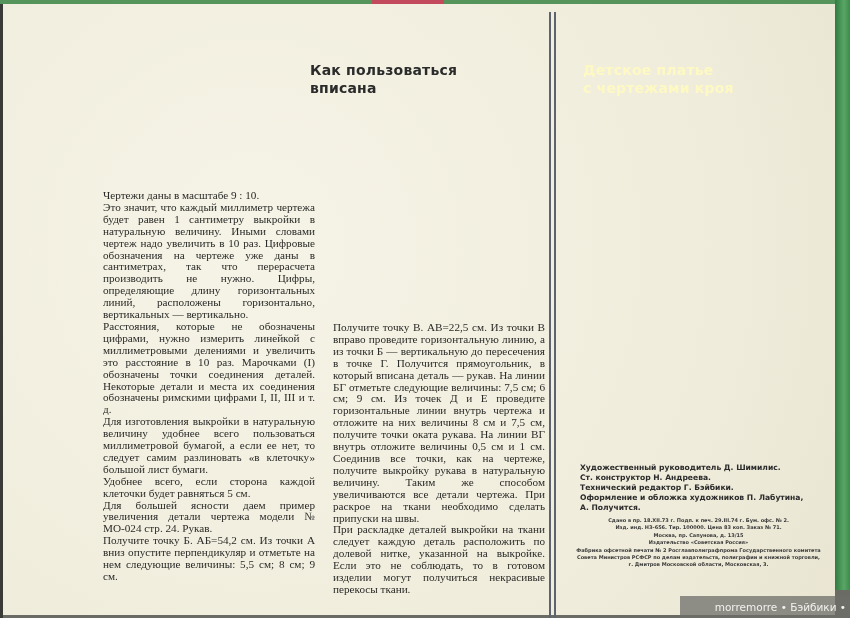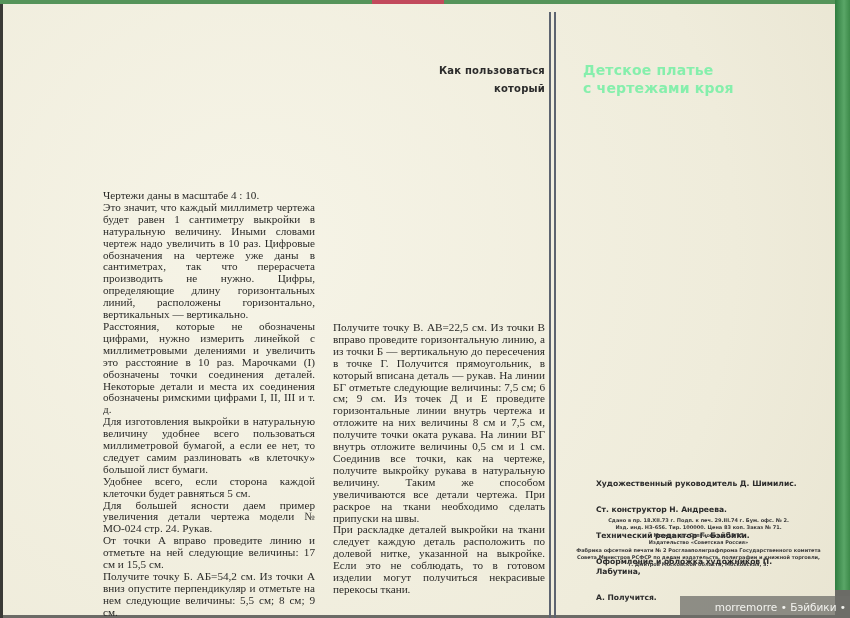--- a/index.html
+++ b/index.html
@@ -14,42 +14,42 @@
   }
   .top-strip { position:absolute; left:0; top:0; width:850px; height:4px; background:#55945a; }
   .top-strip .red { position:absolute; left:372px; top:0; width:72px; height:4px; background:#c24a5c; }
   .left-edge { position:absolute; left:0; top:0; width:3px; height:618px; background:#3a3a36; }
   .green-edge { position:absolute; left:835px; top:0; width:15px; height:590px; background:linear-gradient(90deg,#2f7c3f,#5aa667 60%,#3d8a4a); }
   .vrule { position:absolute; top:12px; height:606px; width:2px; background:#5d6470; }
   .vr1 { left:549px; } .vr2 { left:554px; width:1.5px; }
 
   .title-left {
     position:absolute; left:310px; top:62px; width:235px;
-    text-align:right; font-family:"DejaVu Sans", sans-serif; font-weight:bold;
-    font-size:10px; line-height:17.5px; color:#2b2b2b; letter-spacing:0.2px;
+    text-align:left; font-family:"DejaVu Sans", sans-serif; font-weight:bold;
+    font-size:14px; line-height:17.5px; color:#2b2b2b; letter-spacing:0.2px;
   }
   .title-right {
     position:absolute; left:583px; top:62px; width:220px;
     font-family:"DejaVu Sans", sans-serif; font-weight:bold;
-    font-size:14px; line-height:17.5px; color:#86efac; letter-spacing:0.2px;
+    font-size:14px; line-height:17.5px; color:#fef9c3; letter-spacing:0.2px;
   }
   .col {
     position:absolute; font-family:"Liberation Serif", serif; font-size:11.2px;
     line-height:11.9px; color:#2a2a28; text-align:justify;
   }
   .col p { margin:0; text-indent:0; }
   .col1 { left:103px; top:190px; width:212px; }
   .col2 { left:333px; top:322px; width:212px; }
 
   .credits {
     position:absolute; left:580px; top:463px; width:240px;
     font-family:"DejaVu Sans", sans-serif; font-weight:bold; font-size:7.6px;
     line-height:10px; color:#2b2b2b;
   }
-  .credits p { margin:16px; }
+  .credits p { margin:0; }
   .imprint {
     position:absolute; left:576px; top:517px; width:245px;
     font-family:"DejaVu Sans", sans-serif; font-weight:bold; font-size:5px;
     line-height:7.4px; color:#3a3a3a; text-align:center;
   }
   .imprint p { margin:0; }
   .watermark {
     position:absolute; left:680px; top:596px; width:170px; height:22px;
     background:rgba(110,110,105,0.75); color:#f2f2ee;
     font-family:"DejaVu Sans", sans-serif; font-size:10.5px; line-height:22px;
@@ -63,36 +63,35 @@
 <div class="page"></div>
 <div class="top-strip">
     <div class="red"></div>
   </div>
 <div class="green-edge"></div>
 <div class="vrule vr1"></div>
 <div class="vrule vr2"></div>
 
 <div class="title-left">
   <div>Как пользоваться</div>
-  <div>который</div>
+  <div>вписана</div>
 </div>
 
 <div class="title-right">
   <div>Детское платье</div>
   <div>с чертежами кроя</div>
 </div>
 
 <div class="col col1">
-  <p>Чертежи даны в масштабе 4 : 10.</p>
+  <p>Чертежи даны в масштабе 9 : 10.</p>
   <p>Это значит, что каждый миллиметр чертежа будет равен 1 сантиметру выкройки в натуральную величину. Иными словами чертеж надо увеличить в 10 раз. Цифровые обозначения на чертеже уже даны в сантиметрах, так что перерасчета производить не нужно. Цифры, определяющие длину горизонтальных линий, расположены горизонтально, вертикальных — вертикально.</p>
   <p>Расстояния, которые не обозначены цифрами, нужно измерить линейкой с миллиметровыми делениями и увеличить это расстояние в 10 раз. Марочками (I) обозначены точки соединения деталей. Некоторые детали и места их соединения обозначены римскими цифрами I, II, III и т. д.</p>
   <p>Для изготовления выкройки в натуральную величину удобнее всего пользоваться миллиметровой бумагой, а если ее нет, то следует самим разлиновать «в клеточку» большой лист бумаги.</p>
   <p>Удобнее всего, если сторона каждой клеточки будет равняться 5 см.</p>
   <p>Для большей ясности даем пример увеличения детали чертежа модели № МО-024 стр. 24. Рукав.</p>
-  <p>От точки А вправо проведите линию и отметьте на ней следующие величины: 17 см и 15,5 см.</p>
   <p>Получите точку Б. АБ=54,2 см. Из точки А вниз опустите перпендикуляр и отметьте на нем следующие величины: 5,5 см; 8 см; 9 см.</p>
 </div>
 
 <div class="col col2">
   <p>Получите точку В. АВ=22,5 см. Из точки В вправо проведите горизонтальную линию, а из точки Б — вертикальную до пересечения в точке Г. Получится прямоугольник, в который вписана деталь — рукав. На линии БГ отметьте следующие величины: 7,5 см; 6 см; 9 см. Из точек Д и Е проведите горизонтальные линии внутрь чертежа и отложите на них величины 8 см и 7,5 см, получите точки оката рукава. На линии ВГ внутрь отложите величины 0,5 см и 1 см. Соединив все точки, как на чертеже, получите выкройку рукава в натуральную величину. Таким же способом увеличиваются все детали чертежа. При раскрое на ткани необходимо сделать припуски на швы.</p>
   <p>При раскладке деталей выкройки на ткани следует каждую деталь расположить по долевой нитке, указанной на выкройке. Если это не соблюдать, то в готовом изделии могут получиться некрасивые перекосы ткани.</p>
 </div>
 
 <div class="credits">
   <p>Художественный руководитель Д. Шимилис.</p>

